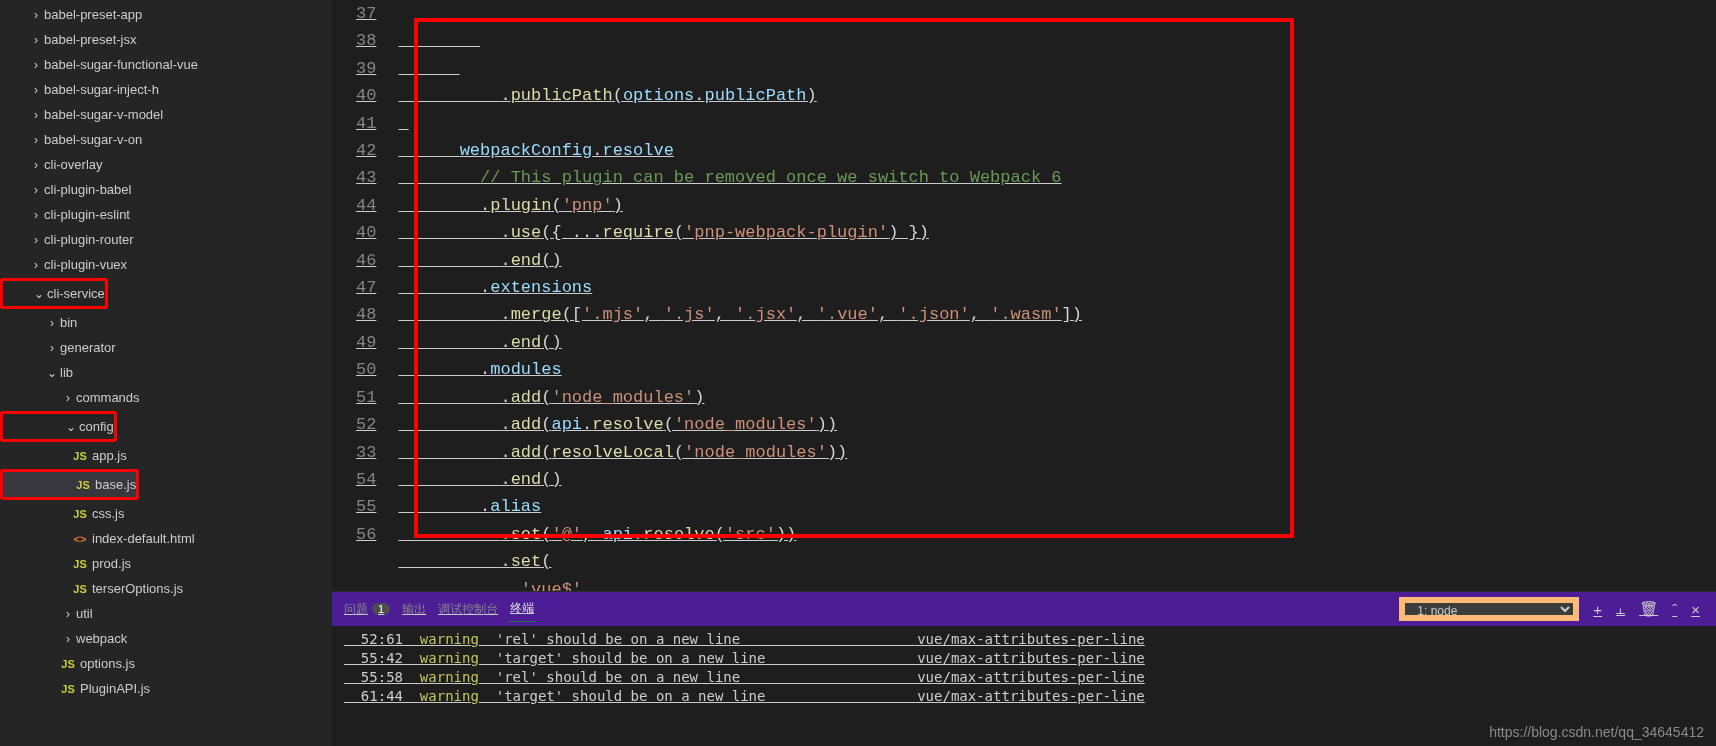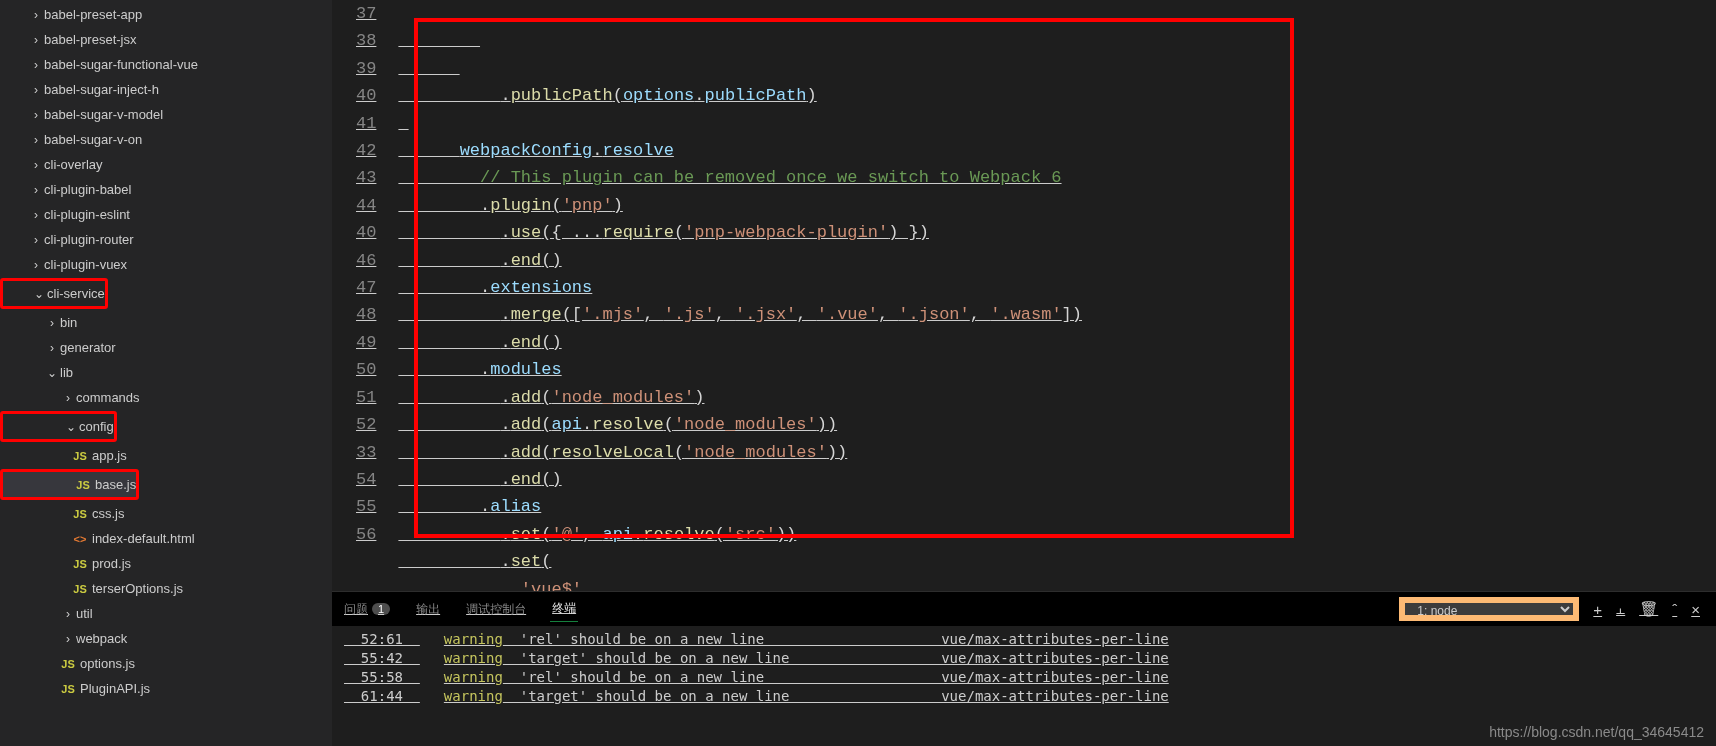--- a/index.html
+++ b/index.html
@@ -17,30 +17,30 @@
 .main { flex:1; display:flex; flex-direction:column; background:#1e1e1e; overflow:hidden;text-decoration:underline; }
 .editor { flex:1; display:flex; font-family:Consolas,"Courier New",monospace; font-size:17px; overflow:hidden; position:relative; }
 .gutter { background:#1e1e1e; color:#858585; text-align:right; padding:0 20px 0 24px; line-height:27.4px; user-select:none; }
 .code { flex:1; line-height:27.4px; padding-left:2px; white-space:pre; position:relative; }
 .c-id { color:#9cdcfe; }
 .c-cmt { color:#6a9955; }
 .c-fn { color:#dcdcaa; }
 .c-str { color:#ce9178; }
 .c-pn { color:#d4d4d4; }
 .code-red-box { position:absolute; border:4px solid #ff0000; top:18px; left:18px; width:880px; height:520px; pointer-events:none; }
-.panel-tabs { display:flex; align-items:center; height:35px; background:#000000; border-top:1px solid #2d2d2d; padding-left:10px; gap:22px; font-size:12px; }
+.panel-tabs { display:flex; align-items:center; height:35px; background:#4c1d95; border-top:1px solid #2d2d2d; padding-left:10px; gap:8px; font-size:12px; }
 .ptab { color:#888; cursor:pointer; padding:4px 2px; }
 .ptab.active { color:#e7e7e7; border-bottom:1px solid #15803d; }
 .badge { background:#4d4d4d; color:#fff; border-radius:8px; padding:0 6px; font-size:11px; margin-left:4px; }
 .panel-right { margin-left:auto; display:flex; align-items:center; gap:14px; padding-right:16px; }
 .sel { background:#3c3c3c; color:#ccc; border:6px solid #fdba74; height:24px; width:180px; font-size:12px; padding:0 8px; }
 .ibtn { color:#ccc; cursor:pointer; font-size:15px; }
 .terminal { flex:0 0 auto; height:120px; background:#1e1e1e; font-family:Consolas,monospace; font-size:14px; color:#cccccc; padding:4px 12px; overflow:hidden; }
 .trow { white-space:pre; line-height:19px; }
-.warn { color:#c5c55e;margin-left:24px; }
+.warn { color:#c5c55e; }
 .watermark { position:absolute; bottom:6px; right:12px; color:#8a8a8a; font-size:14px; font-family:Arial,sans-serif; }
 .tree-item.i0 { padding-left:28px; }
 .tree-item.i1 { padding-left:44px; }
 .tree-item.i2 { padding-left:60px; }
 .tree-item.i3 { padding-left:72px; }
 </style>
 </head>
 <body>
 
 <div class="root">

